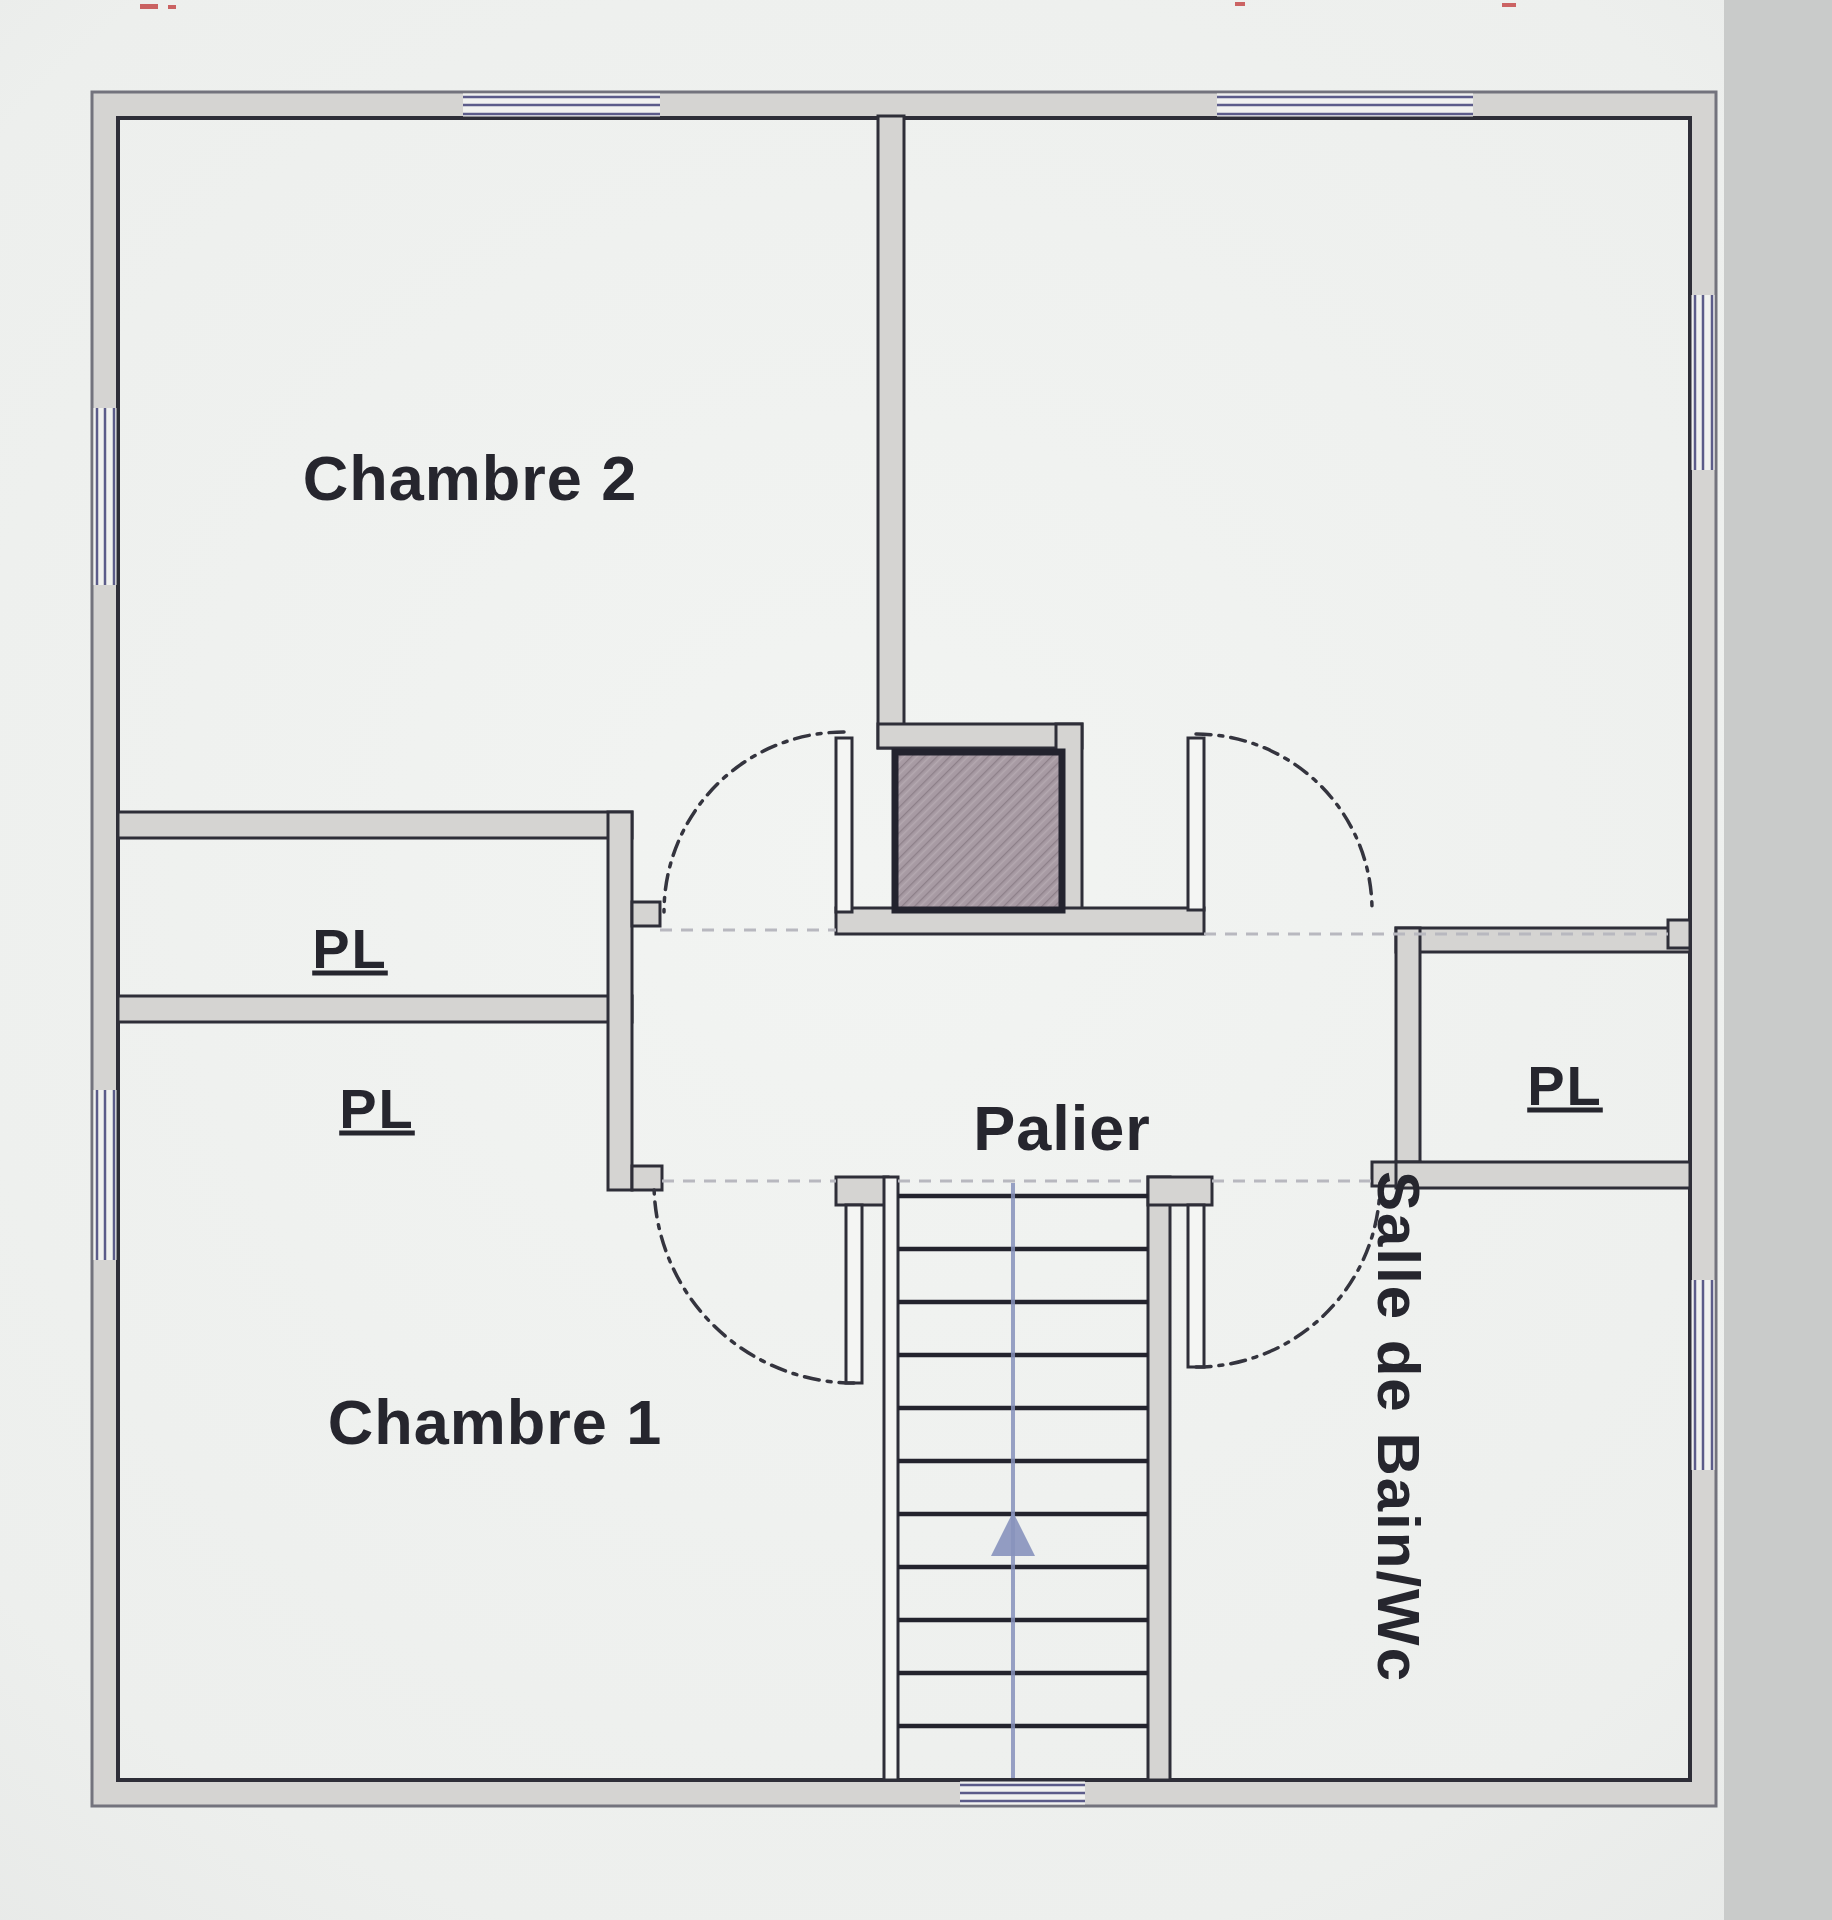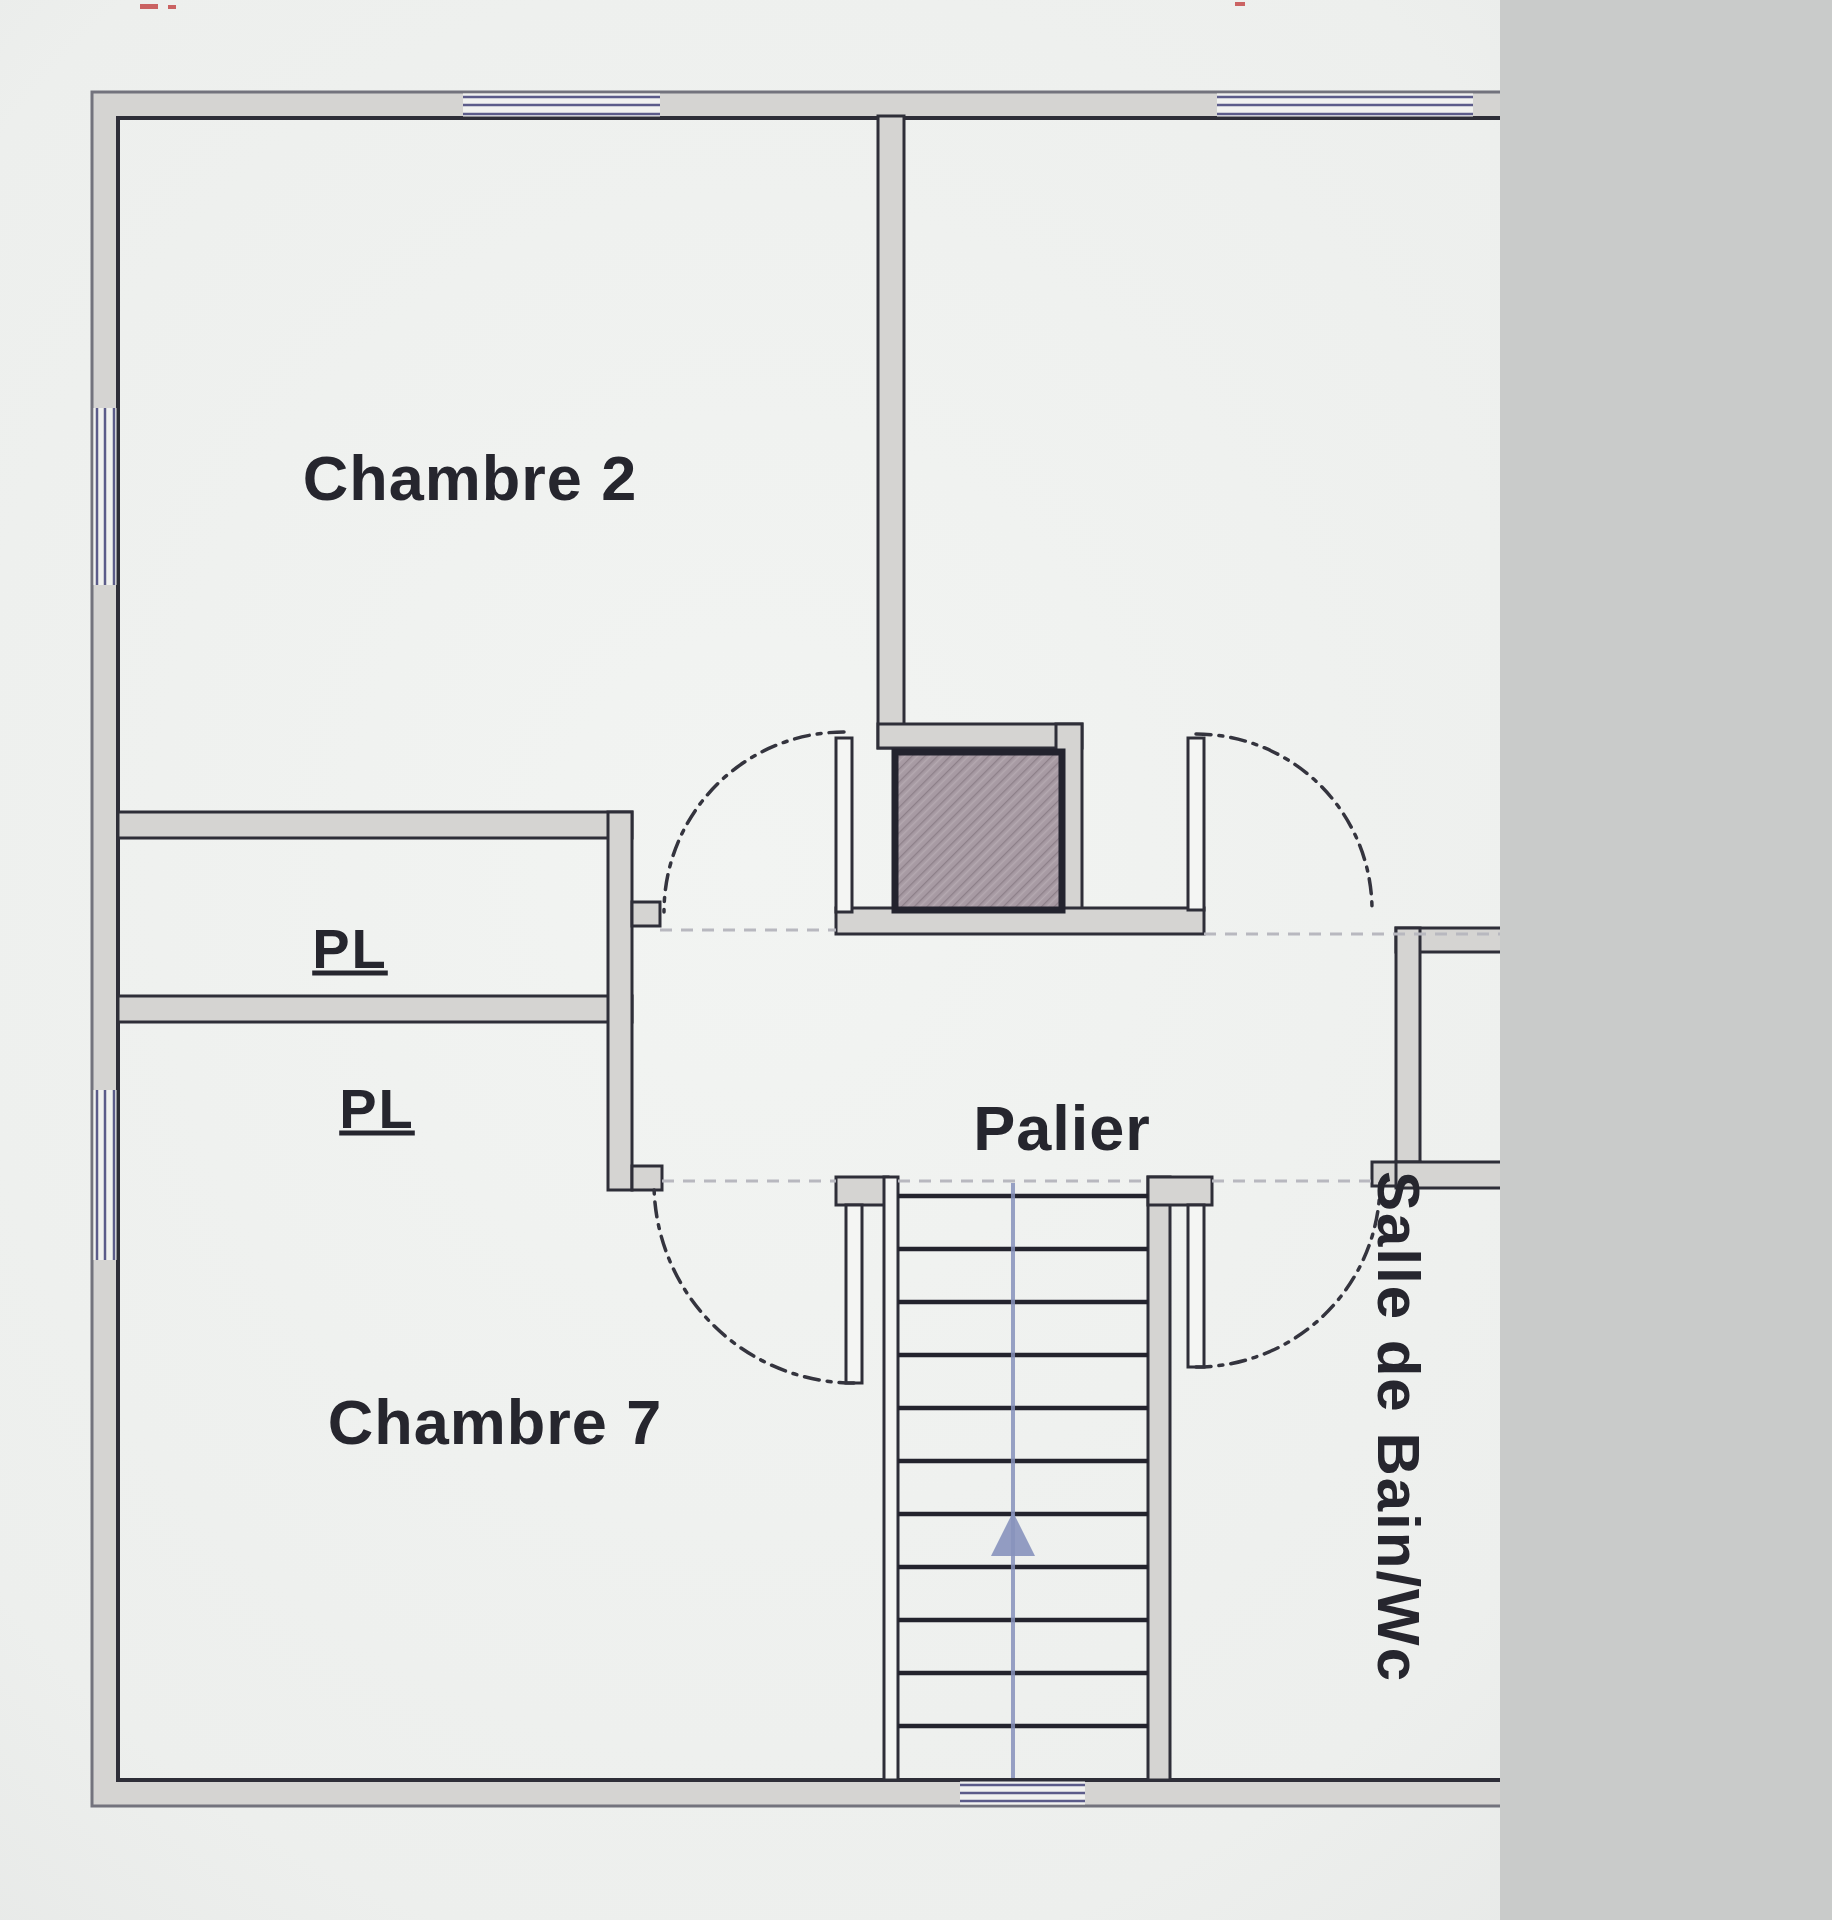--- a/index.html
+++ b/index.html
@@ -1,18 +1,18 @@
 <!DOCTYPE html>
 <html style="--paper: #eef0ee; --wall-line: #2e2e38; --wall-edge-soft: #73737d; --wall-fill: #d5d4d2; --window-line: #5c5c8a; --window-fill: #f1f2f0; --chimney-fill: #a79aa3; --chimney-line: #23232e; --arc: #34343e; --guide: #b8b8bf; --tread: #23232d; --arrow-blue: #8792bc; --label: #26262e; --speck-red: #c24040;"><head>
 <meta charset="utf-8">
 <style>
   html,body{margin:0;padding:0;background:#c9cbca;}
   .photo{
     position:relative;
-    width:1500px;height:1920px;
+    width:1724px;height:1920px;
     overflow:hidden;
     background:radial-gradient(120% 105% at 50% 45%, #f2f4f2 0%, #edefed 55%, #e1e3e2 85%, #d6d8d7 100%);
     font-family:"Liberation Sans", sans-serif;
   }
   .photo svg{position:absolute;left:0;top:0;}
   .lbl{
     position:absolute;
     transform:translate(-50%,-50%);
     font-family:"Liberation Sans", sans-serif;
     font-weight:700;
@@ -175,20 +175,20 @@
 
     <g fill="var(--speck-red,#c24040)" opacity="0.8">
       <rect x="140" y="4" width="18" height="5"></rect>
       <rect x="168" y="5" width="8" height="4"></rect>
       <rect x="1235" y="2" width="10" height="4"></rect>
       <rect x="1502" y="3" width="14" height="4"></rect>
     </g>
   </svg>
 
   <div class="lbl room" style="left:470px;top:478px;">Chambre 2</div>
-  <div class="lbl room" style="left:495px;top:1422px;">Chambre 7</div>
+  <div class="lbl room" style="left:495px;top:1422px;">Chambre 1</div>
   <div class="lbl room" style="left:1062px;top:1128px;">Palier</div>
   <div class="lbl pl" style="left:350px;top:948px;">PL</div>
   <div class="lbl pl" style="left:377px;top:1108px;">PL</div>
   <div class="lbl pl" style="left:1565px;top:1085px;">PL</div>
   <div class="lbl vertical" style="left:1398px;top:1427px;">Salle de Bain/Wc</div>
 
 </div>
 
 </body></html>

